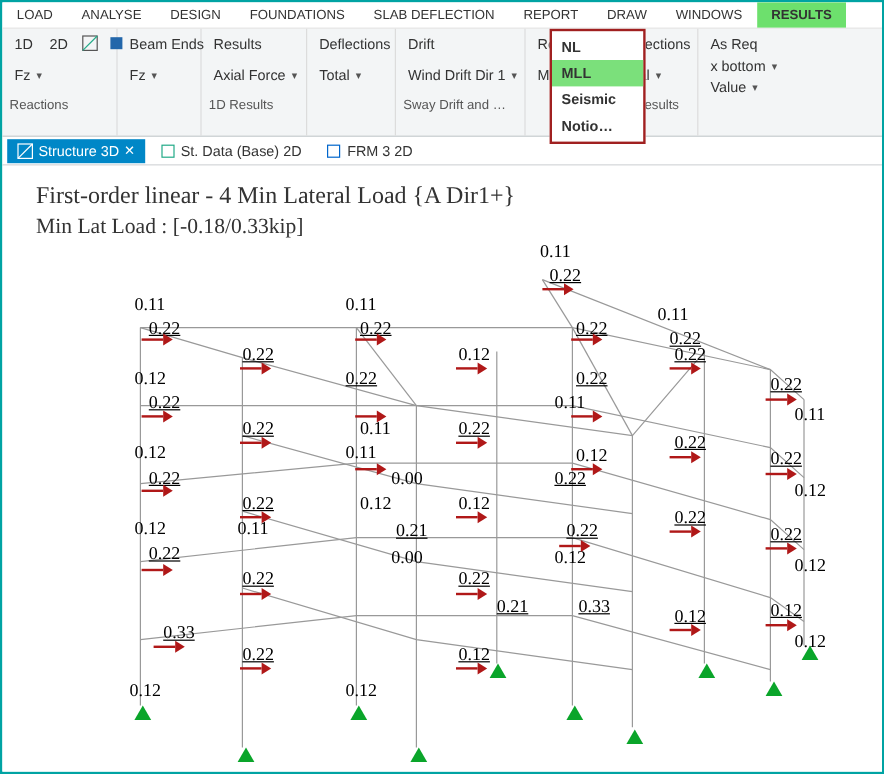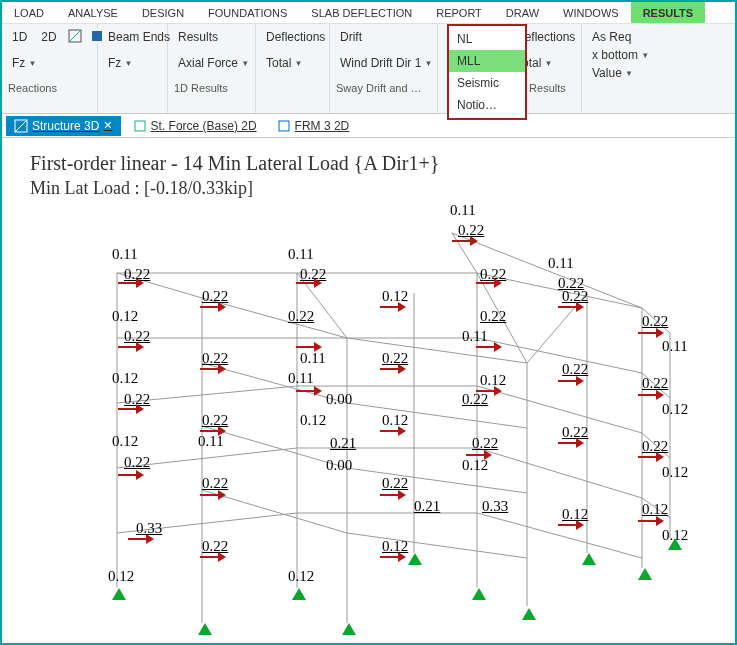--- a/index.html
+++ b/index.html
@@ -76,43 +76,43 @@
     padding: 2px 4px;
     cursor:pointer;
     white-space: nowrap;
   }
   .dd { font-size:9px; color:#555; margin-left:2px;}
   .ico16 { width:16px; height:16px; display:inline-block; }
   
   .dropdown {
     position: absolute;
     top: 0;
-    left: 445px;
+    left: 456px;
     width: 80px;
     background: #fff;
     border: 2px solid #a02020;
     padding: 2px 0;
     z-index: 10;
+    font-weight: bold;
   }
   .dropdown .ditem {
     padding: 4px 8px;
     font-size: 12px;
     cursor:pointer;
   }
   .dropdown .ditem.sel { background: var(--green-highlight); }
   
   .doctabs {
     height: 24px;
     display:flex;
     align-items:center;
     background:#fff;
     border-bottom:1px solid var(--border);
     padding-left:4px;
     gap:4px;
-    text-decoration:underline;
   }
   .doctab {
     display:flex; align-items:center; gap:4px;
     padding: 3px 8px;
     font-size:12px;
     cursor:pointer;
   }
   .doctab.active {
     background: var(--tab-blue);
     color:#fff;
@@ -325,32 +325,32 @@
             <rect x="1" y="1" width="12" height="12" fill="none" stroke="#fff"></rect>
             <line x1="1" y1="13" x2="13" y2="1" stroke="#fff"></line>
           </svg></span>
         <span>Structure 3D</span>
         <span class="close">✕</span>
       </div>
       <div class="doctab">
         <span class="tab-ico"><svg width="14" height="14">
             <rect x="2" y="2" width="10" height="10" fill="none" stroke="#2a8"></rect>
           </svg></span>
-        <span>St. Force (Base) 2D</span>
+        <span>St. Data (Base) 2D</span>
       </div>
       <div class="doctab">
         <span class="tab-ico"><svg width="14" height="14">
             <rect x="2" y="2" width="10" height="10" fill="none" stroke="#06c"></rect>
           </svg></span>
         <span>FRM 3 2D</span>
       </div>
     </div>
 
   <div class="canvas" id="canvas">
-    <div class="title-big">First-order linear - 14 Min Lateral Load {A Dir1+}</div>
+    <div class="title-big">First-order linear - 4 Min Lateral Load {A Dir1+}</div>
     <div class="title-sub">Min Lat Load : [-0.18/0.33kip]</div>
     <svg class="wire" width="733" height="510">
       <g stroke="#999" stroke-width="1" fill="none">
 
         <line x1="115" y1="135" x2="115" y2="450"></line>
         <line x1="200" y1="160" x2="200" y2="485"></line>
         <line x1="295" y1="135" x2="295" y2="450"></line>
         <line x1="345" y1="200" x2="345" y2="485"></line>
         <line x1="412" y1="155" x2="412" y2="415"></line>
         <line x1="475" y1="135" x2="475" y2="450"></line>

